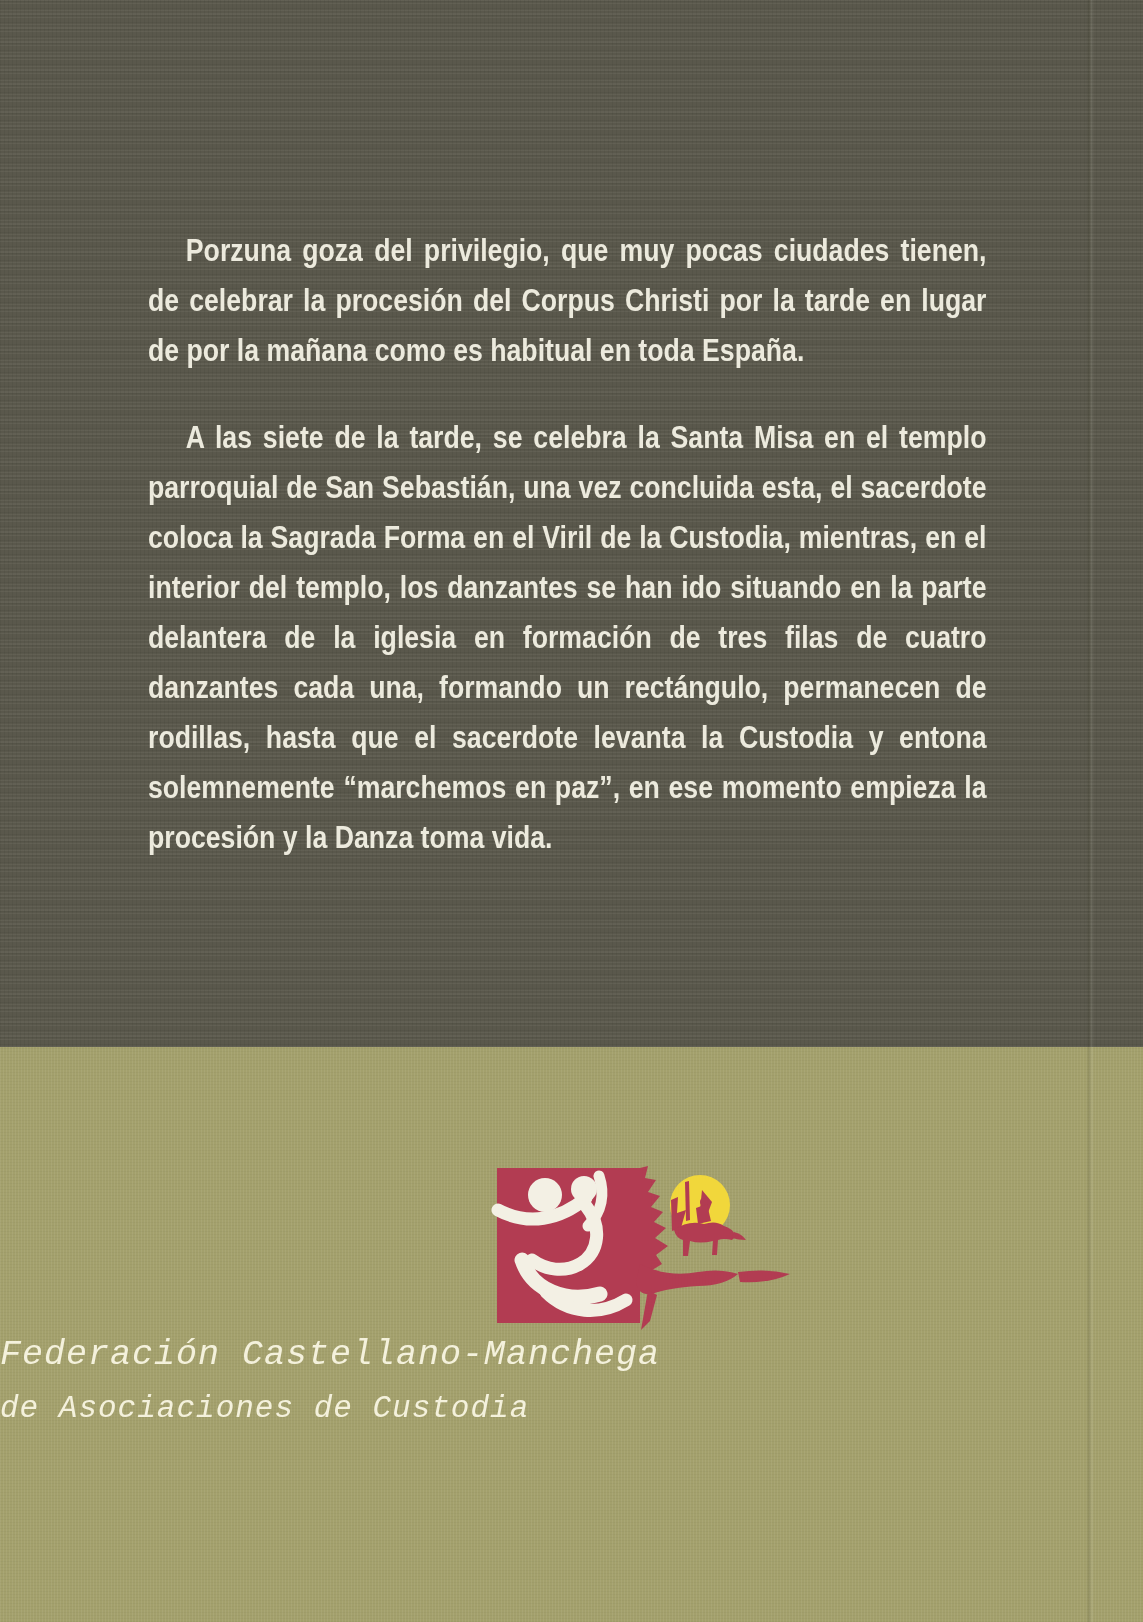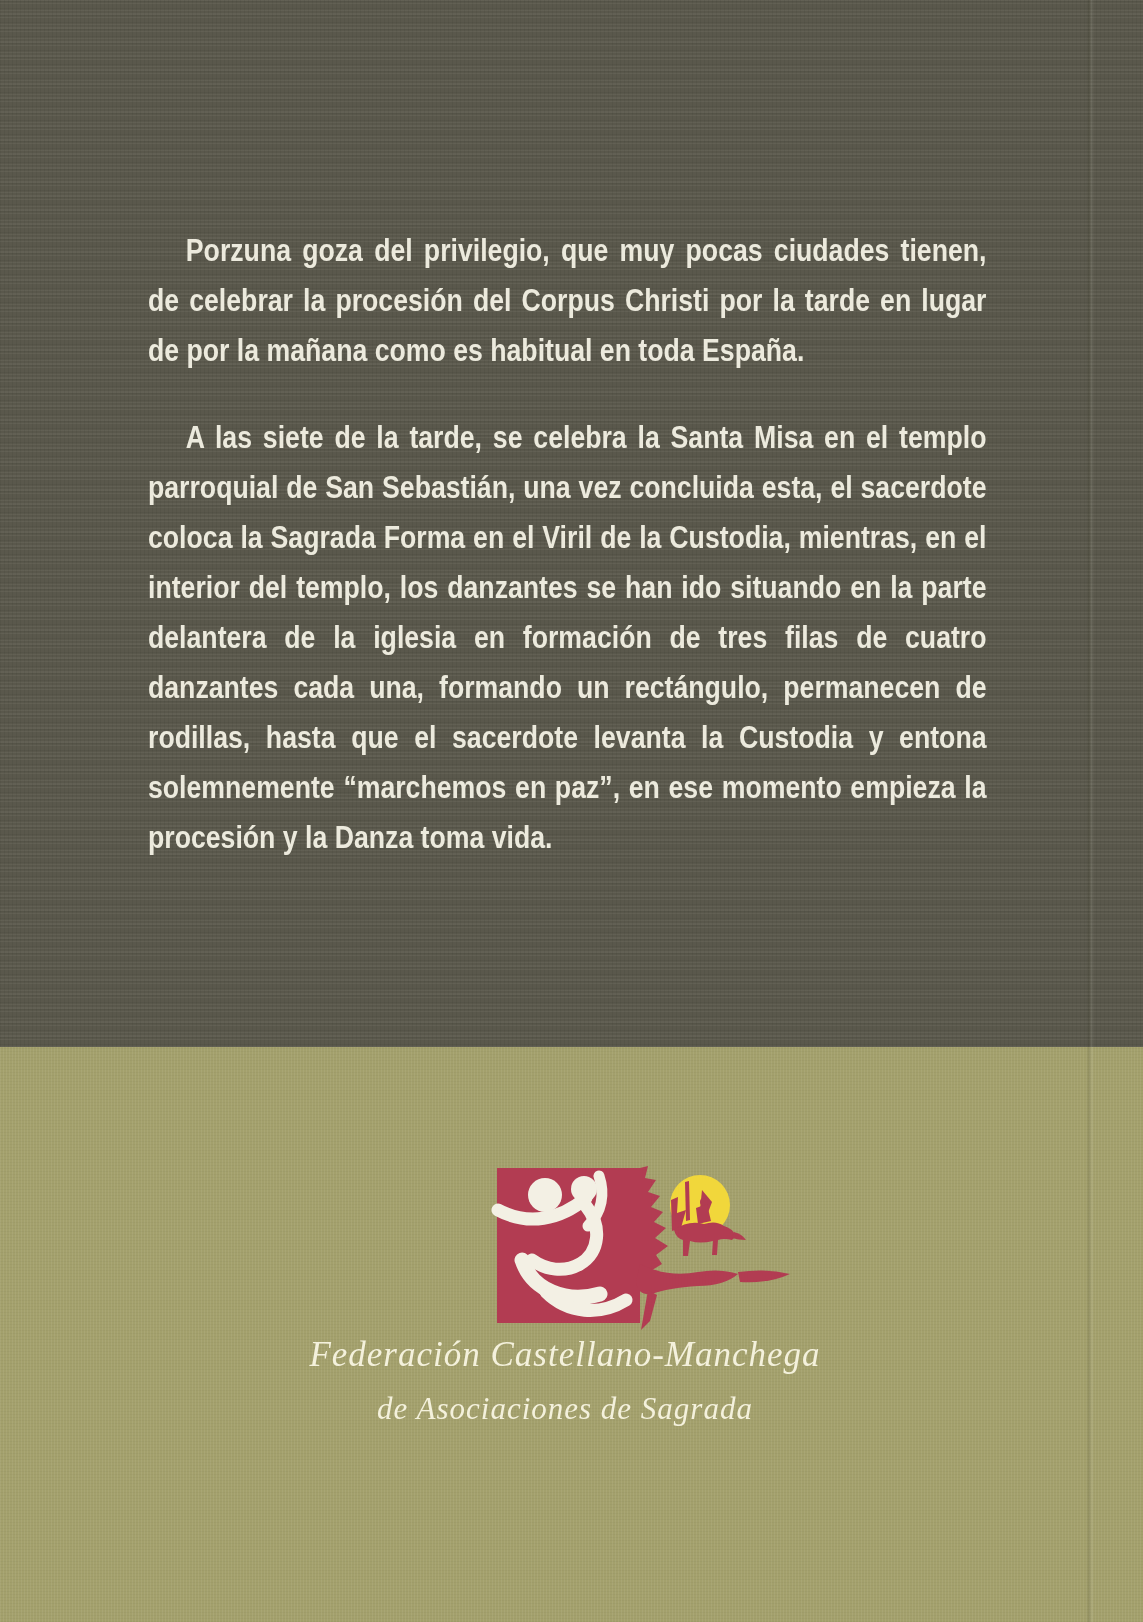--- a/index.html
+++ b/index.html
@@ -45,22 +45,22 @@
     letter-spacing: 0px;
     text-align: justify;
   }
   .text-block p { margin: 0; text-indent: 44px; }
   .text-block p + p { margin-top: 37px; }
   
   .logo { position: absolute; left: 488px; top: 1160px; width: 322px; height: 178px; }
   .logo svg { display: block; width: 322px; height: 178px; }
   
   .fed-line {
-    position: absolute; left: 0; width: 1130px; text-align: center;
-    font-family: Liberation Serif, serif;
+    position: absolute; left: 0; width: 1130px; text-align: left;
+    font-family: Liberation Mono, monospace;
     font-style: italic;
     color: #f4f1dc;
   }
   .fed-line1 { top: 1333px; font-size: 35px; line-height: 44px; letter-spacing: 1px; }
   .fed-line2 { top: 1389px; font-size: 31px; line-height: 40px; letter-spacing: 1px; }
 </style>
 </head>
 <body>
 
 <div class="page">
@@ -105,17 +105,17 @@
 
       <g fill="#b23c52">
         <path d="M152,104 Q180,118 210,112 Q232,108 250,114 Q236,126 210,126 Q180,128 164,134 Q150,136 148,122 Z"></path>
         <path d="M250,112 Q278,108 302,114 Q280,124 252,122 Z"></path>
         <path d="M160,130 l9,5 l-7,26 l-9,9 Z"></path>
       </g>
     </svg>
   </div>
 
   <div class="fed-line fed-line1">Federación Castellano-Manchega</div>
-  <div class="fed-line fed-line2">de Asociaciones de Sagrada</div>
+  <div class="fed-line fed-line2">de Asociaciones de Custodia</div>
 
   <div class="crease"></div>
 
 </div>
 
 </body></html>

